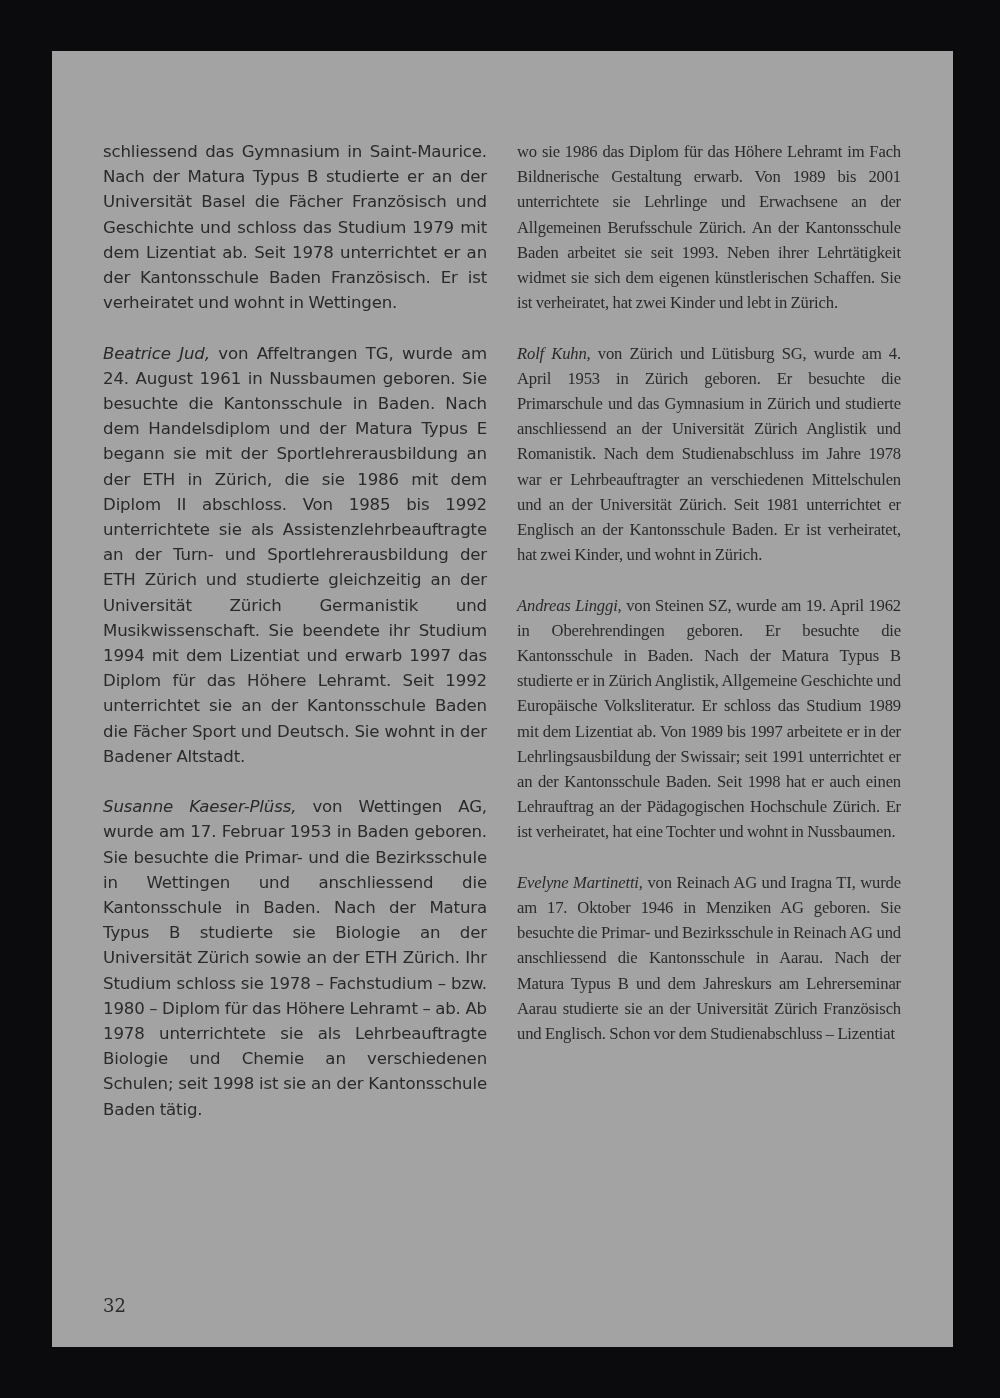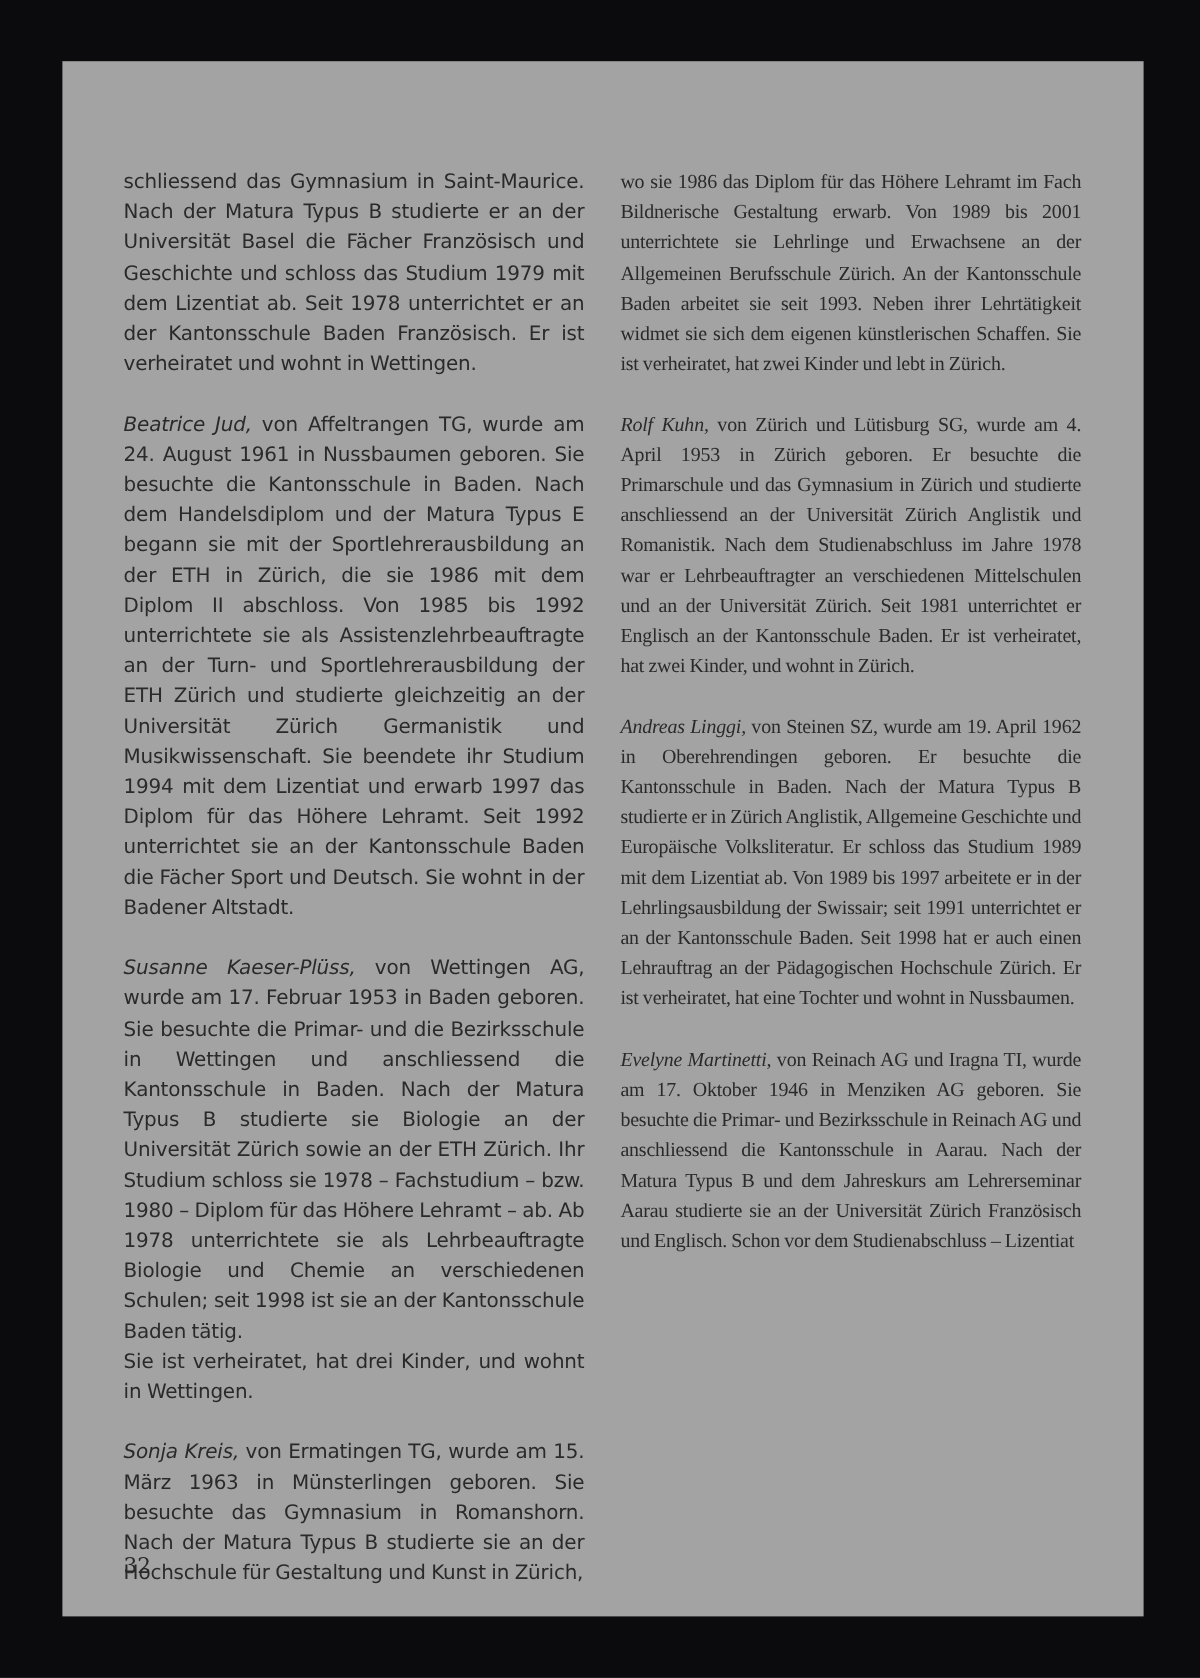--- a/index.html
+++ b/index.html
@@ -62,24 +62,20 @@
 
   <div class="column col-left">
     <p class="bio">
       <span class="name"></span><span>schliessend das Gymnasium in Saint-Maurice. Nach der Matura Typus B studierte er an der Universität Basel die Fächer Französisch und Geschichte und schloss das Studium 1979 mit dem Lizentiat ab. Seit 1978 unterrichtet er an der Kantonsschule Baden Französisch. Er ist verheiratet und wohnt in Wettingen.</span>
     </p>
     <p class="bio">
       <span class="name">Beatrice Jud,</span><span> von Affeltrangen TG, wurde am 24. August 1961 in Nussbaumen geboren. Sie besuchte die Kantonsschule in Baden. Nach dem Handelsdiplom und der Matura Typus E begann sie mit der Sportlehrerausbildung an der ETH in Zürich, die sie 1986 mit dem Diplom II abschloss. Von 1985 bis 1992 unterrichtete sie als Assistenzlehrbeauftragte an der Turn- und Sportlehrerausbildung der ETH Zürich und studierte gleichzeitig an der Universität Zürich Germanistik und Musikwissenschaft. Sie beendete ihr Studium 1994 mit dem Lizentiat und erwarb 1997 das Diplom für das Höhere Lehramt. Seit 1992 unterrichtet sie an der Kantonsschule Baden die Fächer Sport und Deutsch. Sie wohnt in der Badener Altstadt.</span>
     </p>
     <p class="bio">
       <span class="name">Susanne Kaeser-Plüss,</span><span> von Wettingen AG, wurde am 17. Februar 1953 in Baden geboren. Sie besuchte die Primar- und die Bezirksschule in Wettingen und anschliessend die Kantonsschule in Baden. Nach der Matura Typus B studierte sie Biologie an der Universität Zürich sowie an der ETH Zürich. Ihr Studium schloss sie 1978 – Fachstudium – bzw. 1980 – Diplom für das Höhere Lehramt – ab. Ab 1978 unterrichtete sie als Lehrbeauftragte Biologie und Chemie an verschiedenen Schulen; seit 1998 ist sie an der Kantonsschule Baden tätig.</span>
-      <span class="line">Sie ist verheiratet, hat drei Kinder, und wohnt in Wettingen.</span>
-    </p>
-    <p class="bio">
-      <span class="name">Sonja Kreis,</span><span> von Ermatingen TG, wurde am 15. März 1963 in Münsterlingen geboren. Sie besuchte das Gymnasium in Romanshorn. Nach der Matura Typus B studierte sie an der Hochschule für Gestaltung und Kunst in Zürich,</span>
     </p>
   </div>
 
   <div class="column col-right">
     <p class="bio">
       <span class="name"></span><span>wo sie 1986 das Diplom für das Höhere Lehramt im Fach Bildnerische Gestaltung erwarb. Von 1989 bis 2001 unterrichtete sie Lehrlinge und Erwachsene an der Allgemeinen Berufsschule Zürich. An der Kantonsschule Baden arbeitet sie seit 1993. Neben ihrer Lehrtätigkeit widmet sie sich dem eigenen künstlerischen Schaffen. Sie ist verheiratet, hat zwei Kinder und lebt in Zürich.</span>
     </p>
     <p class="bio">
       <span class="name">Rolf Kuhn,</span><span> von Zürich und Lütisburg SG, wurde am 4. April 1953 in Zürich geboren. Er besuchte die Primarschule und das Gymnasium in Zürich und studierte anschliessend an der Universität Zürich Anglistik und Romanistik. Nach dem Studienabschluss im Jahre 1978 war er Lehrbeauftragter an verschiedenen Mittelschulen und an der Universität Zürich. Seit 1981 unterrichtet er Englisch an der Kantonsschule Baden. Er ist verheiratet, hat zwei Kinder, und wohnt in Zürich.</span>
     </p>

